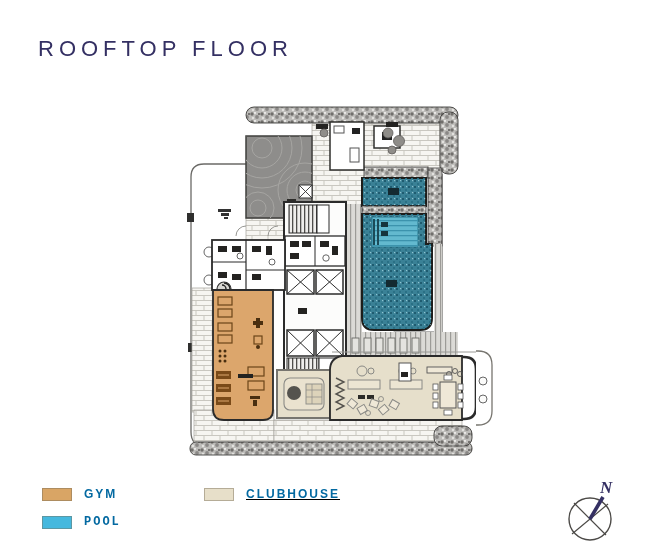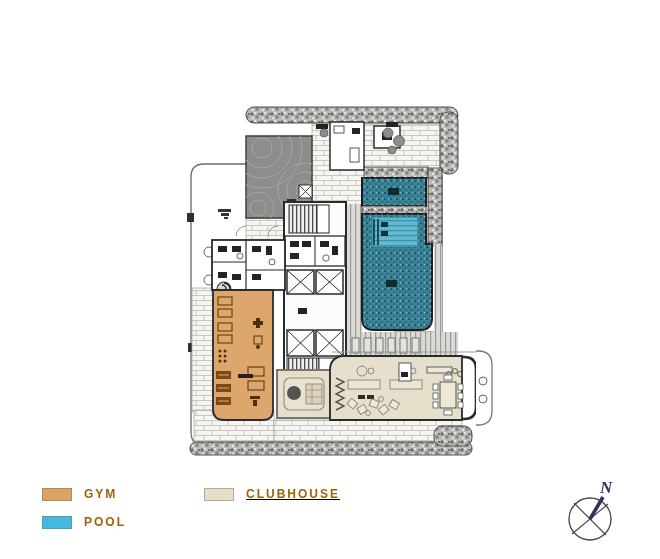--- a/index.html
+++ b/index.html
@@ -4,28 +4,29 @@
 <style>
   html,body{margin:0;padding:0;background:#ffffff;}
   .canvas{position:relative;width:660px;height:559px;background:#ffffff;overflow:hidden;
           font-family:"Liberation Sans", sans-serif;}
   .page-title{position:absolute;left:38px;top:36px;margin:0;
               font-size:22px;font-weight:500;letter-spacing:5px;color:#343063;}
   .plan-svg{position:absolute;left:0;top:0;}
   .legend{position:absolute;left:42px;top:487px;width:360px;}
   .legend-item{position:absolute;display:flex;align-items:center;gap:12px;}
   .legend-swatch{width:28px;height:11px;border:1px solid rgba(120,110,90,.45);}
-  .legend-label{font-size:12px;font-weight:700;letter-spacing:2px;color:#a16207;}
+  .legend-label{font-size:12px;font-weight:700;letter-spacing:2px;color:#0369a1;}
   .compass{position:absolute;left:558px;top:475px;width:85px;height:80px;}
 </style>
 </head>
 <body>
 
 <div class="canvas">
 
+  <h1 class="page-title">ROOFTOP FLOOR</h1>
 
   <svg class="plan-svg" width="660" height="559" viewBox="0 0 660 559">
     <defs>
       <pattern id="brick" width="16" height="10" patternUnits="userSpaceOnUse">
         <rect width="16" height="10" fill="#f6f5f1"></rect>
         <path d="M0 0.5 H16 M0 5.5 H16 M4 0.5 V5.5 M12 5.5 V10" stroke="#c9c7c0" stroke-width="1" fill="none"></path>
       </pattern>
       <pattern id="stipple" width="10" height="8" patternUnits="userSpaceOnUse">
         <rect width="10" height="8" fill="#bdbcb9"></rect>
         <circle cx="2" cy="2" r="1.7" fill="#716f6c"></circle>
@@ -305,21 +306,21 @@
         <circle cx="483" cy="399" r="4" fill="#fbfbfa" stroke="#666" stroke-width="1"></circle>
       </g>
     </g>
   </svg>
 
   <div class="legend">
     <div class="legend-item" style="left:0;top:0;">
       <span class="legend-swatch" style="background-color: rgb(217, 165, 101);"></span>
       <span class="legend-label">GYM</span>
     </div>
-    <div class="legend-item" style="left:0;top:28px;">
+    <div class="legend-item" style="left:0;top:28px;font-family:Liberation Mono, monospace;">
       <span class="legend-swatch" style="background-color: rgb(69, 184, 222);"></span>
       <span class="legend-label">POOL</span>
     </div>
     <div class="legend-item" style="left:162px;top:0;text-decoration:underline;">
       <span class="legend-swatch" style="background-color: rgb(231, 223, 201);"></span>
       <span class="legend-label">CLUBHOUSE</span>
     </div>
   </div>
 
   <svg class="compass" width="85" height="80" viewBox="0 0 85 80">

